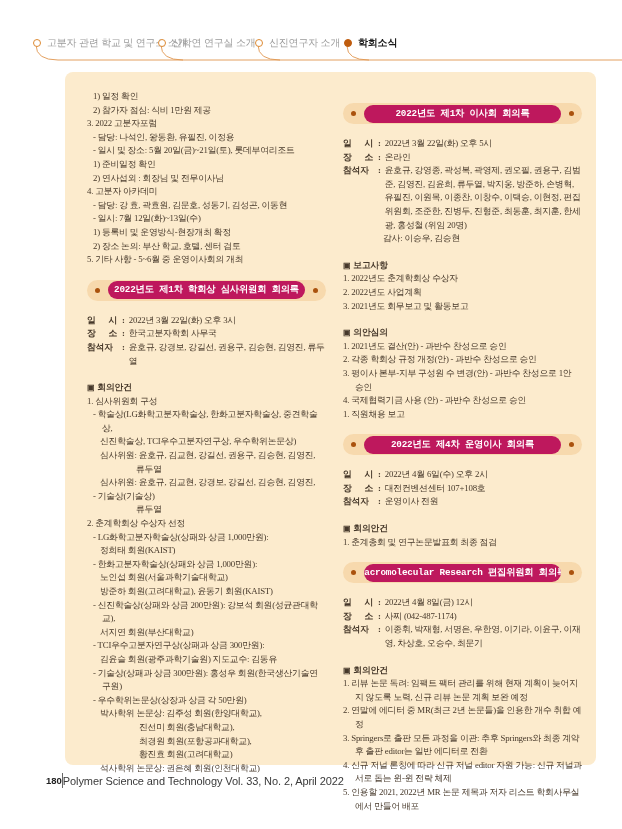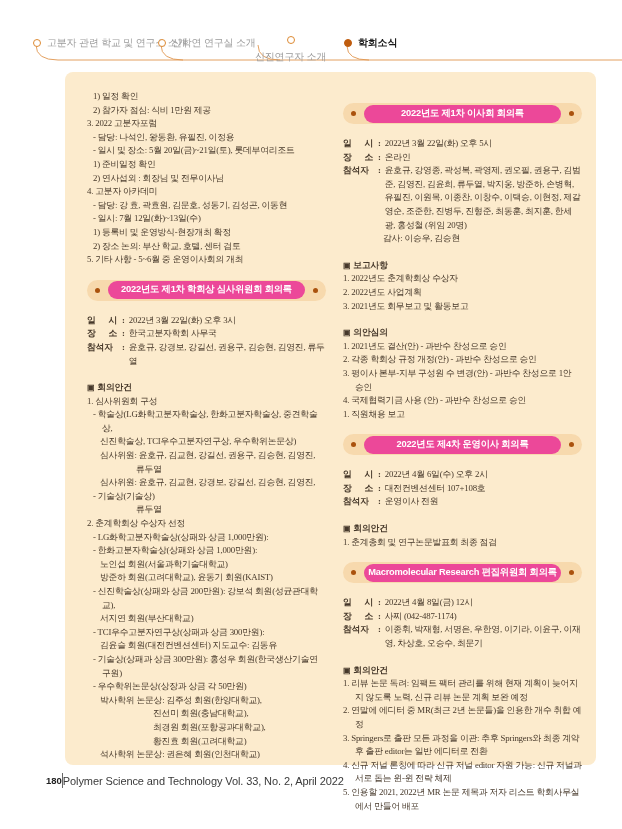--- a/index.html
+++ b/index.html
@@ -7,52 +7,52 @@
     width:622px;height:829px;position:relative;overflow:hidden;
     background:#ffffff;
     font-family:"Liberation Sans",sans-serif;
   }
   
   #nav-decor{position:absolute;left:0;top:0;width:622px;height:70px;pointer-events:none;}
   #nav{position:absolute;left:0;top:0;width:622px;height:60px;}
   .tab{position:absolute;top:36px;display:flex;align-items:center;gap:6px;cursor:pointer;}
   .tab:nth-child(1){left:33px;}
   .tab:nth-child(2){left:158px;}
-  .tab:nth-child(3){left:255px;flex-direction:column;}
+  .tab:nth-child(3){left:255px;}
   .tab:nth-child(4){left:344px;}
   .tab-dot{width:6px;height:6px;border:1.2px solid #dd8a33;border-radius:50%;background:#fff;flex:none;}
   .tab.active .tab-dot{background:#bf5c0e;border-color:#bf5c0e;}
   .tab-label{font-size:10px;color:#9b9b9b;letter-spacing:-0.2px;white-space:nowrap;}
   .tab.active .tab-label{color:#1a1a1a;font-weight:bold;}
   
   #panel{
     position:absolute;left:65px;top:72px;width:531px;height:693px;
     background:#fcebcd;border-radius:8px;box-sizing:border-box;
     padding:18px 14px 0 22px;display:flex;gap:17px;
     font-family:"Liberation Serif",serif;color:#46382a;
     font-size:8.8px;line-height:13.6px;letter-spacing:-0.2px;
   }
   .col{width:239px;flex:none;}
   
   .ln0{padding-left:12px;text-indent:-12px;}
   .ln1{margin-left:6px;padding-left:9px;text-indent:-9px;}
   .ln2{margin-left:13px;padding-left:8px;text-indent:-8px;}
   .ln3{margin-left:49px;}
-  .ln4{margin-left:66px;}
+  .ln4{margin-left:52px;}
   .lnv{margin-left:40px;}
   
   .blk-header{position:relative;height:21px;background:#f7d9ad;border-radius:10.5px;margin:13px 0 13px;}
   .blk-header .dot{position:absolute;top:8px;width:5px;height:5px;border-radius:50%;background:#aa520e;}
   .dot-l{left:8px;}
   .dot-r{right:8px;}
   .pill{
     position:absolute;left:21px;right:21px;top:1.5px;bottom:1.5px;
-    background:#ec4899;border-radius:9px;color:#ffffff;
+    background:#be185d;border-radius:9px;color:#ffffff;
     display:flex;align-items:center;justify-content:center;
-    font-weight:bold;font-size:9.3px;font-family:Liberation Sans, sans-serif;
+    font-weight:bold;font-size:9.3px;font-family:Liberation Mono, monospace;
     letter-spacing:-0.2px;white-space:nowrap;overflow:hidden;
   }
   
   .meta{display:flex;}
   .meta-label{flex:none;width:30px;font-weight:bold;text-align:justify;text-align-last:justify;}
   .meta-colon{flex:none;margin:0 4px 0 5px;font-weight:bold;}
   .meta-value{flex:1;min-width:0;}
   
   .blk-sub{font-weight:bold;margin-top:13px;}
   .sub-marker{font-size:8px;margin-right:3px;}
@@ -132,27 +132,28 @@
       <div class="ln ln0">1. 심사위원회 구성</div>
       <div class="ln ln1">- 학술상(LG화학고분자학술상, 한화고분자학술상, 중견학술상,</div>
       <div class="ln ln2">신진학술상, TCI우수고분자연구상, 우수학위논문상)</div>
       <div class="ln ln2">심사위원: 윤호규, 김교현, 강길선, 권용구, 김승현, 김영진,</div>
       <div class="ln ln3">류두열</div>
       <div class="ln ln2">심사위원: 윤호규, 김교현, 강경보, 강길선, 김승현, 김영진,</div>
       <div class="ln ln1">- 기술상(기술상)</div>
       <div class="ln ln3">류두열</div>
       <div class="ln ln0">2. 춘계학회상 수상자 선정</div>
       <div class="ln ln1">- LG화학고분자학술상(상패와 상금 1,000만원):</div>
+      <div class="ln ln2">정희태 회원(KAIST)</div>
       <div class="ln ln1">- 한화고분자학술상(상패와 상금 1,000만원):</div>
       <div class="ln ln2">노인섭 회원(서울과학기술대학교)</div>
       <div class="ln ln2">방준하 회원(고려대학교), 윤동기 회원(KAIST)</div>
       <div class="ln ln1">- 신진학술상(상패와 상금 200만원): 강보석 회원(성균관대학교),</div>
       <div class="ln ln2">서지연 회원(부산대학교)</div>
       <div class="ln ln1">- TCI우수고분자연구상(상패과 상금 300만원):</div>
-      <div class="ln ln2">김윤슬 회원(대전컨벤션센터) 지도교수: 김동유</div>
+      <div class="ln ln2">김윤슬 회원(광주과학기술원) 지도교수: 김동유</div>
       <div class="ln ln1">- 기술상(상패과 상금 300만원): 홍성우 회원(한국생산기술연구원)</div>
       <div class="ln ln1">- 우수학위논문상(상장과 상금 각 50만원)</div>
       <div class="ln ln2">박사학위 논문상: 김주성 회원(한양대학교),</div>
       <div class="ln ln4">진선미 회원(충남대학교),</div>
       <div class="ln ln4">최경원 회원(포항공과대학교),</div>
       <div class="ln ln4">황진효 회원(고려대학교)</div>
       <div class="ln ln2">석사학위 논문상: 권은혜 회원(인천대학교)</div>
     </div>
   <div class="col" id="col-right">
       <div class="blk-header">
@@ -166,21 +167,21 @@
     <span class="meta-value">2022년 3월 22일(화) 오후 5시</span>
   </div>
       <div class="meta">
     <span class="meta-label">장 소</span>
     <span class="meta-colon">:</span>
     <span class="meta-value">온라인</span>
   </div>
       <div class="meta">
     <span class="meta-label">참석자</span>
     <span class="meta-colon">:</span>
-    <span class="meta-value">윤호규, 강영종, 곽성복, 곽영제, 권오필, 권용구, 김범준, 김영진, 김윤희, 류두열, 박지웅, 방준하, 손병혁, 유필진, 이원목, 이종찬, 이창수, 이택승, 이현정, 제갈영순, 조준한, 진병두, 진형준, 최동훈, 최지훈, 한세광, 홍성철 (위임 20명)</span>
+    <span class="meta-value">윤호규, 강영종, 곽성복, 곽영제, 권오필, 권용구, 김범준, 김영진, 김윤희, 류두열, 박지웅, 방준하, 손병혁, 유필진, 이원목, 이종찬, 이창수, 이택승, 이현정, 편집위원회, 조준한, 진병두, 진형준, 최동훈, 최지훈, 한세광, 홍성철 (위임 20명)</span>
   </div>
       <div class="ln lnv">감사: 이승우, 김승현</div>
       <div class="blk-sub">
     <span class="sub-marker">▣</span><span class="sub-text">보고사항</span>
   </div>
       <div class="ln ln0">1. 2022년도 춘계학회상 수상자</div>
       <div class="ln ln0">2. 2022년도 사업계획</div>
       <div class="ln ln0">3. 2021년도 회무보고 및 활동보고</div>
       <div class="blk-sub">
     <span class="sub-marker">▣</span><span class="sub-text">의안심의</span>

